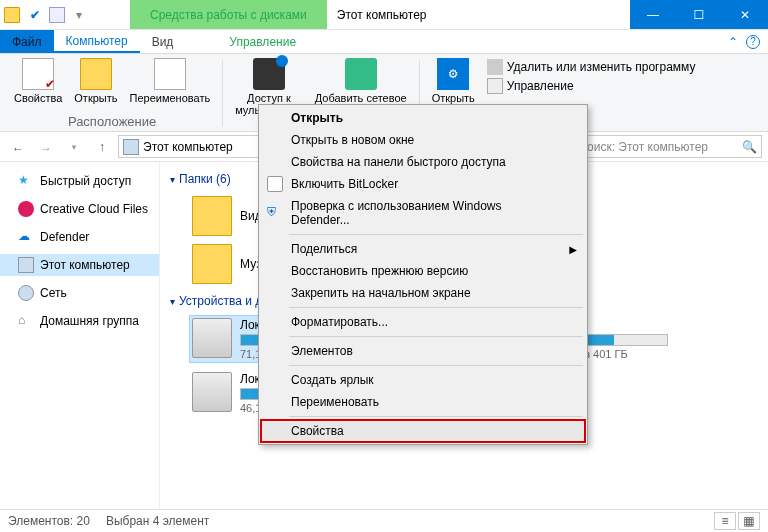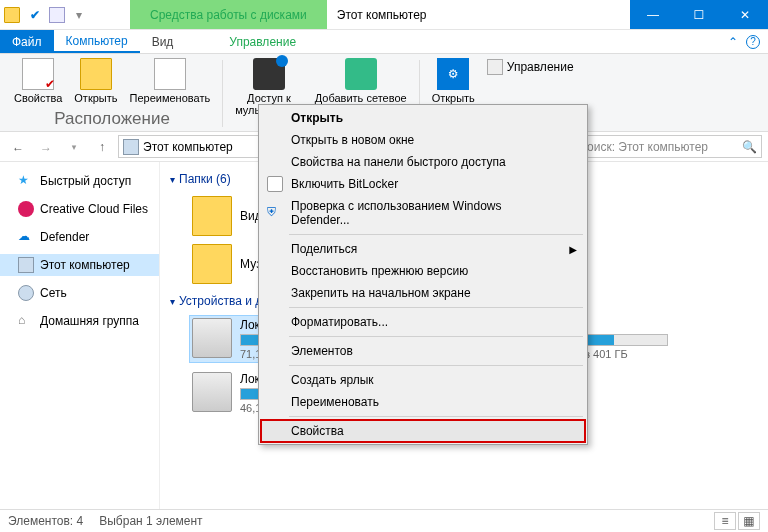--- a/index.html
+++ b/index.html
@@ -13,31 +13,31 @@
 .qat-check { color: #0078d7; font-weight: bold; }
 .title-tab { background: #7fdb7f; color: #2a5; padding: 0 20px; display: flex; align-items: center; font-size: 12px; margin-left: 40px; }
 .title-text { padding: 0 10px; display: flex; align-items: center; color: #000; }
 .title-buttons { margin-left: auto; display: flex; }
 .title-btn { width: 46px; display: flex; align-items: center; justify-content: center; color: #000; }
 .title-btn.blue { background: #0078d7; color: #fff; width: 46px; }
 
 
 .ribbon-tabs { height: 24px; background: #fff; display: flex; align-items: stretch; border-bottom: 1px solid #ddd; }
 .ribbon-tab { padding: 0 12px; display: flex; align-items: center; color: #444; cursor: default; }
-.ribbon-tab.file { background: #0078d7; color: #ffffff; }
+.ribbon-tab.file { background: #0078d7; color: #0f172a; }
 .ribbon-tab.active { border-bottom: 2px solid #0078d7; color: #0078d7; }
 .ribbon-tab.green { color: #2a5; }
 .ribbon-help { margin-left: auto; padding: 0 8px; display: flex; align-items: center; gap: 8px; }
 .ribbon-help span { color: #0078d7; }
 
 
 .ribbon { height: 78px; background: #f5f6f7; border-bottom: 1px solid #ddd; display: flex; padding: 2px 4px 0; }
 .ribbon-group { display: flex; flex-direction: column; align-items: center; padding: 0 6px; position: relative; }
 .ribbon-group-items { display: flex; gap: 4px; flex: 1; }
-.ribbon-group-label { font-size: 17px; color: #666; padding: 2px 0; }
+.ribbon-group-label { font-size: 13px; color: #666; padding: 2px 0; }
 .ribbon-sep { width: 1px; background: #ddd; margin: 4px 2px; }
 .ribbon-item { display: flex; flex-direction: column; align-items: center; padding: 2px 4px; min-width: 42px; }
 .ribbon-item-icon { width: 32px; height: 32px; display: flex; align-items: center; justify-content: center; }
 .ribbon-item-label { font-size: 11px; text-align: center; line-height: 1.1; margin-top: 2px; }
 .ribbon-small-list { display: flex; flex-direction: column; gap: 1px; padding-top: 2px; }
 .ribbon-small-item { display: flex; align-items: center; gap: 4px; font-size: 11px; padding: 1px 4px; }
 .ribbon-small-icon { width: 16px; height: 16px; }
 
 
 .address-bar { height: 30px; display: flex; align-items: center; padding: 3px 6px; gap: 4px; border-bottom: 1px solid #e5e5e5; }
@@ -161,20 +161,24 @@
   </div>
   <div class="ribbon-sep"></div>
   <div class="ribbon-group">
     <div class="ribbon-group-items">
       <div class="ribbon-item">
         <div class="ribbon-item-icon" style="background:#0078d7;display:flex;align-items:center;justify-content:center;color:#fff;">⚙</div>
         <div class="ribbon-item-label">Открыть</div>
       </div>
       <div class="ribbon-small-list">
         <div class="ribbon-small-item">
+            <span class="ribbon-small-icon" style="background:#ccc;"></span>
+            <span>Удалить или изменить программу</span>
+          </div>
+        <div class="ribbon-small-item">
             <span class="ribbon-small-icon" style="background:#eee;border:1px solid #aaa;"></span>
             <span>Управление</span>
           </div>
       </div>
     </div>
     <div class="ribbon-group-label">&nbsp;</div>
   </div>
 </div>
 
 <div class="address-bar">
@@ -276,22 +280,22 @@
               <div class="drive-bar-fill" style="width:28%"></div>
             </div>
             <div class="drive-sub">46,1 ГБ свободно из 64,0 ГБ</div>
           </div>
         </div>
       </div>
   </div>
 </div>
 
 <div class="status-bar">
-  <span>Элементов: 4</span>
-  <span>Выбран 1 элемент</span>
+  <span>Элементов: 20</span>
+  <span>Выбран 4 элемент</span>
   <div class="status-right">
     <div class="view-btn">≡</div>
     <div class="view-btn">▦</div>
   </div>
 </div>
 
 <div class="context-menu" id="context-menu">
     <div class="menu-item bold">
       <span>Открыть</span>
     </div>

